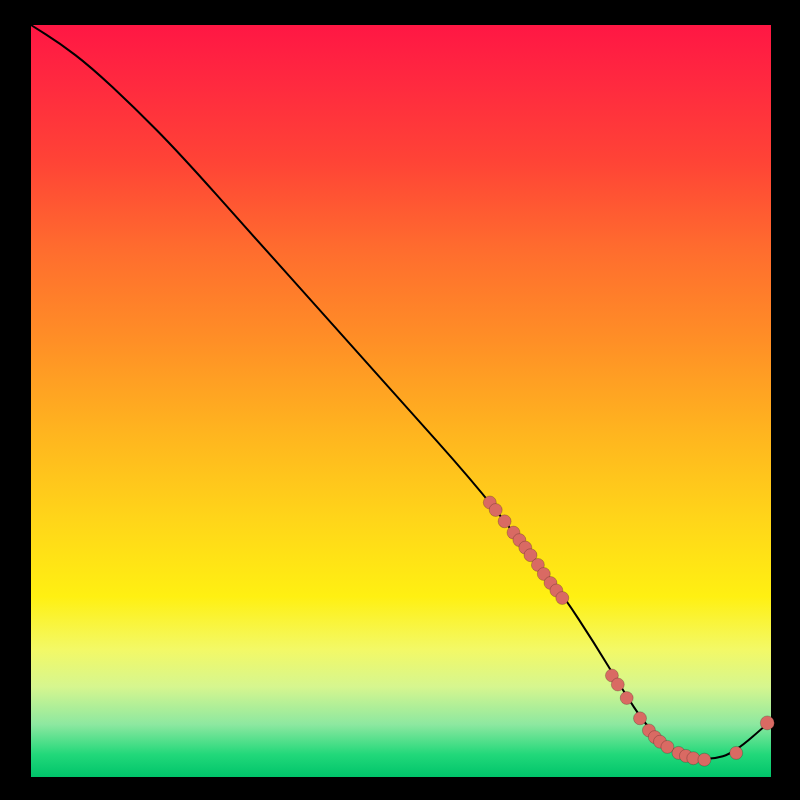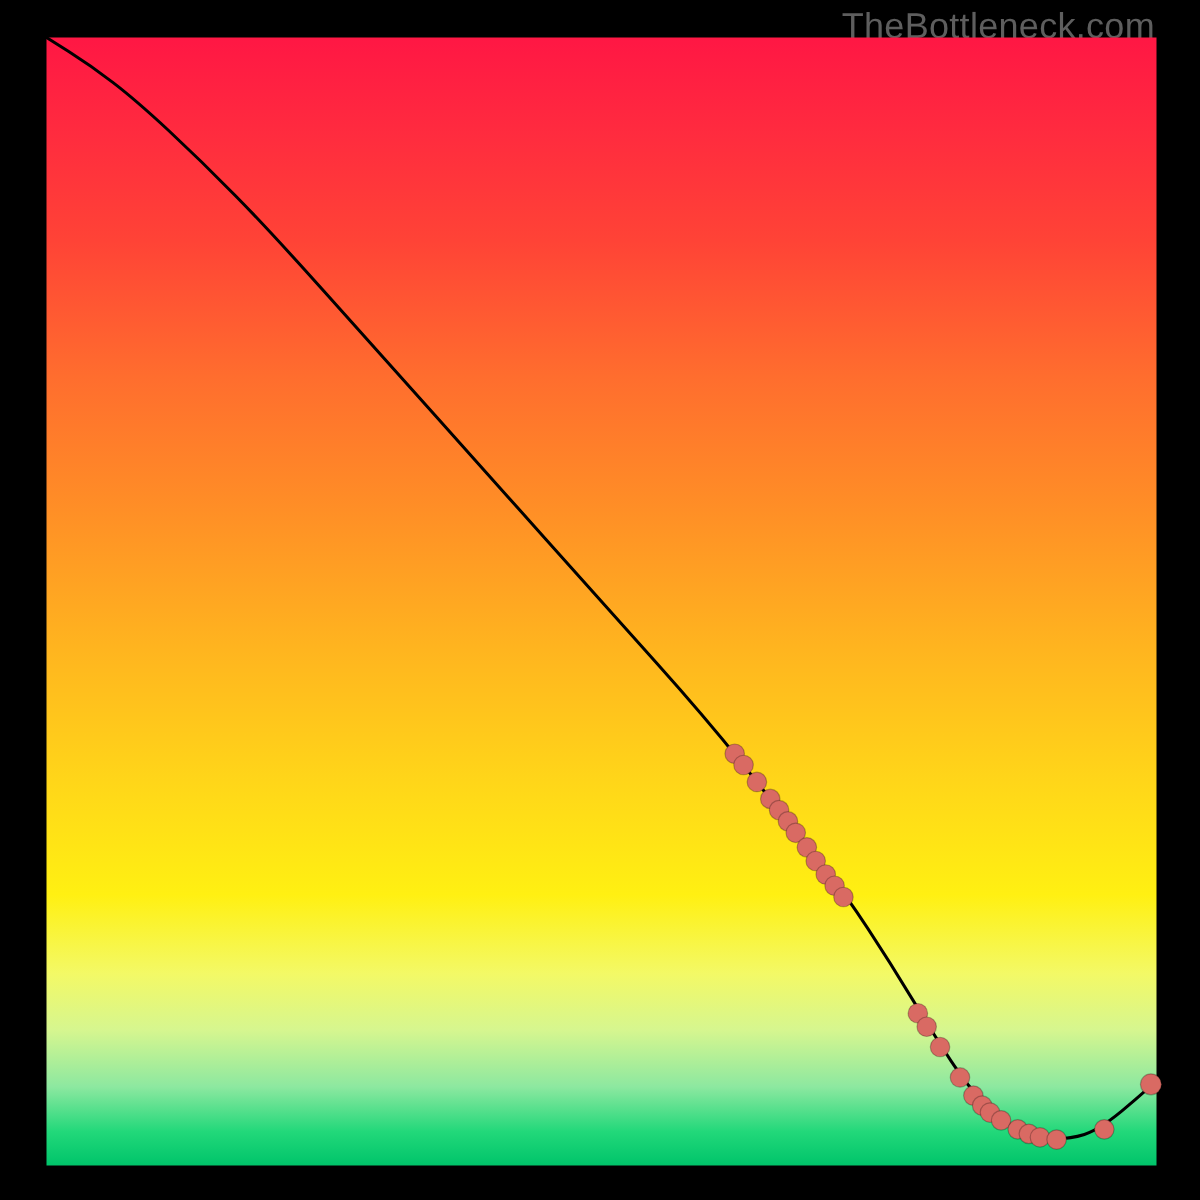--- a/index.html
+++ b/index.html
@@ -76,21 +76,20 @@
     fill: #d96a63;
     stroke: rgba(0,0,0,0.25);
     stroke-width: 0.8;
   }
 </style>
 </head>
 <body>
 
 <div class="stage">
 
-  <div class="watermark">TheBottleneck.com</div>
 
   <div class="plot">
     <div class="gradient"></div>
     <svg class="curve" viewBox="0 0 740 752" preserveAspectRatio="none">
       <path id="curve-path" class="line" d="M 0.0 0.0 Q 0.0 0.0 14.8 9.4 Q 29.6 18.8 44.4 30.1 Q 59.2 41.4 81.4 62.0 Q 103.6 82.7 125.8 105.3 Q 148.0 127.8 185.0 169.2 Q 222.0 210.6 259.0 251.9 Q 296.0 293.3 333.0 334.6 Q 370.0 376.0 407.0 417.4 Q 444.0 458.7 473.6 496.3 Q 503.2 533.9 518.0 552.7 Q 532.8 571.5 547.6 594.1 Q 562.4 616.6 577.2 641.1 Q 592.0 665.5 603.1 682.4 Q 614.2 699.4 625.3 710.6 Q 636.4 721.9 647.5 727.6 Q 658.6 733.2 669.7 734.0 Q 680.8 734.7 691.9 731.3 Q 703.0 727.9 721.5 711.8 T 740.0 695.6"></path>
       <g id="dots-group">
           <circle cx="458.8" cy="477.5" r="6.5" class="dot" fill="#d96a63"></circle>
           <circle cx="464.7" cy="485.0" r="6.5" class="dot" fill="#d96a63"></circle>
           <circle cx="473.6" cy="496.3" r="6.5" class="dot" fill="#d96a63"></circle>
           <circle cx="482.5" cy="507.6" r="6.5" class="dot" fill="#d96a63"></circle>

